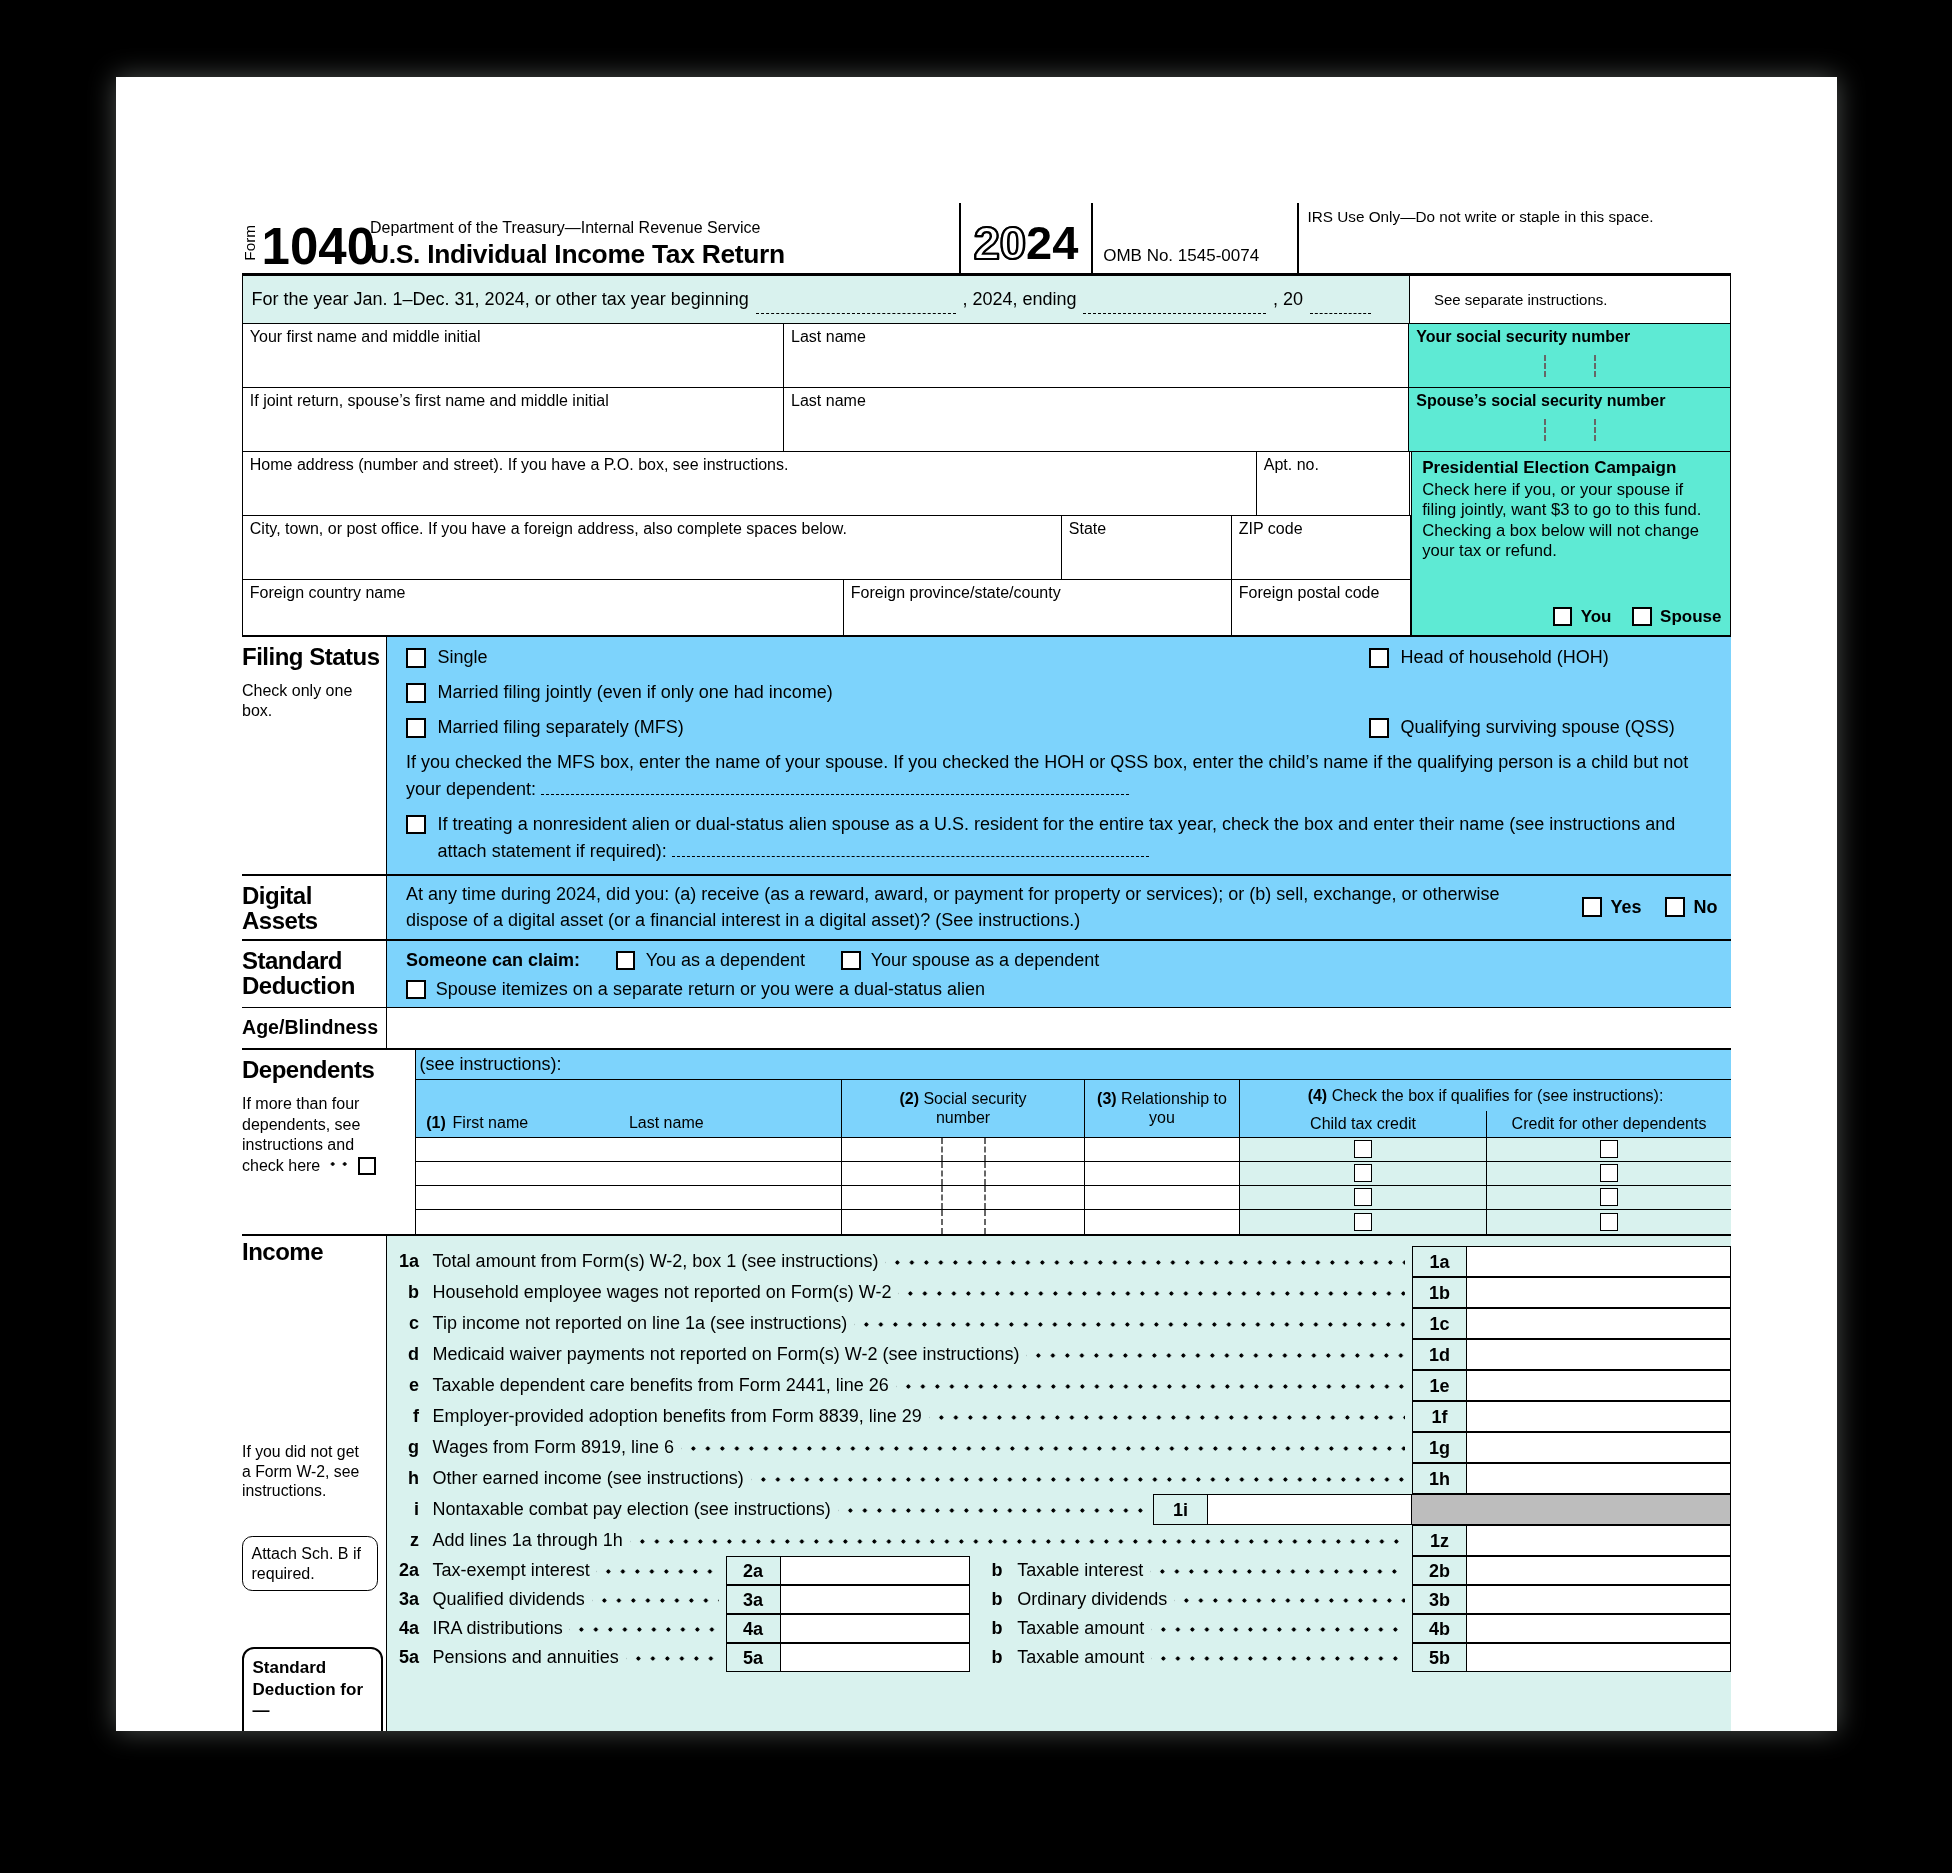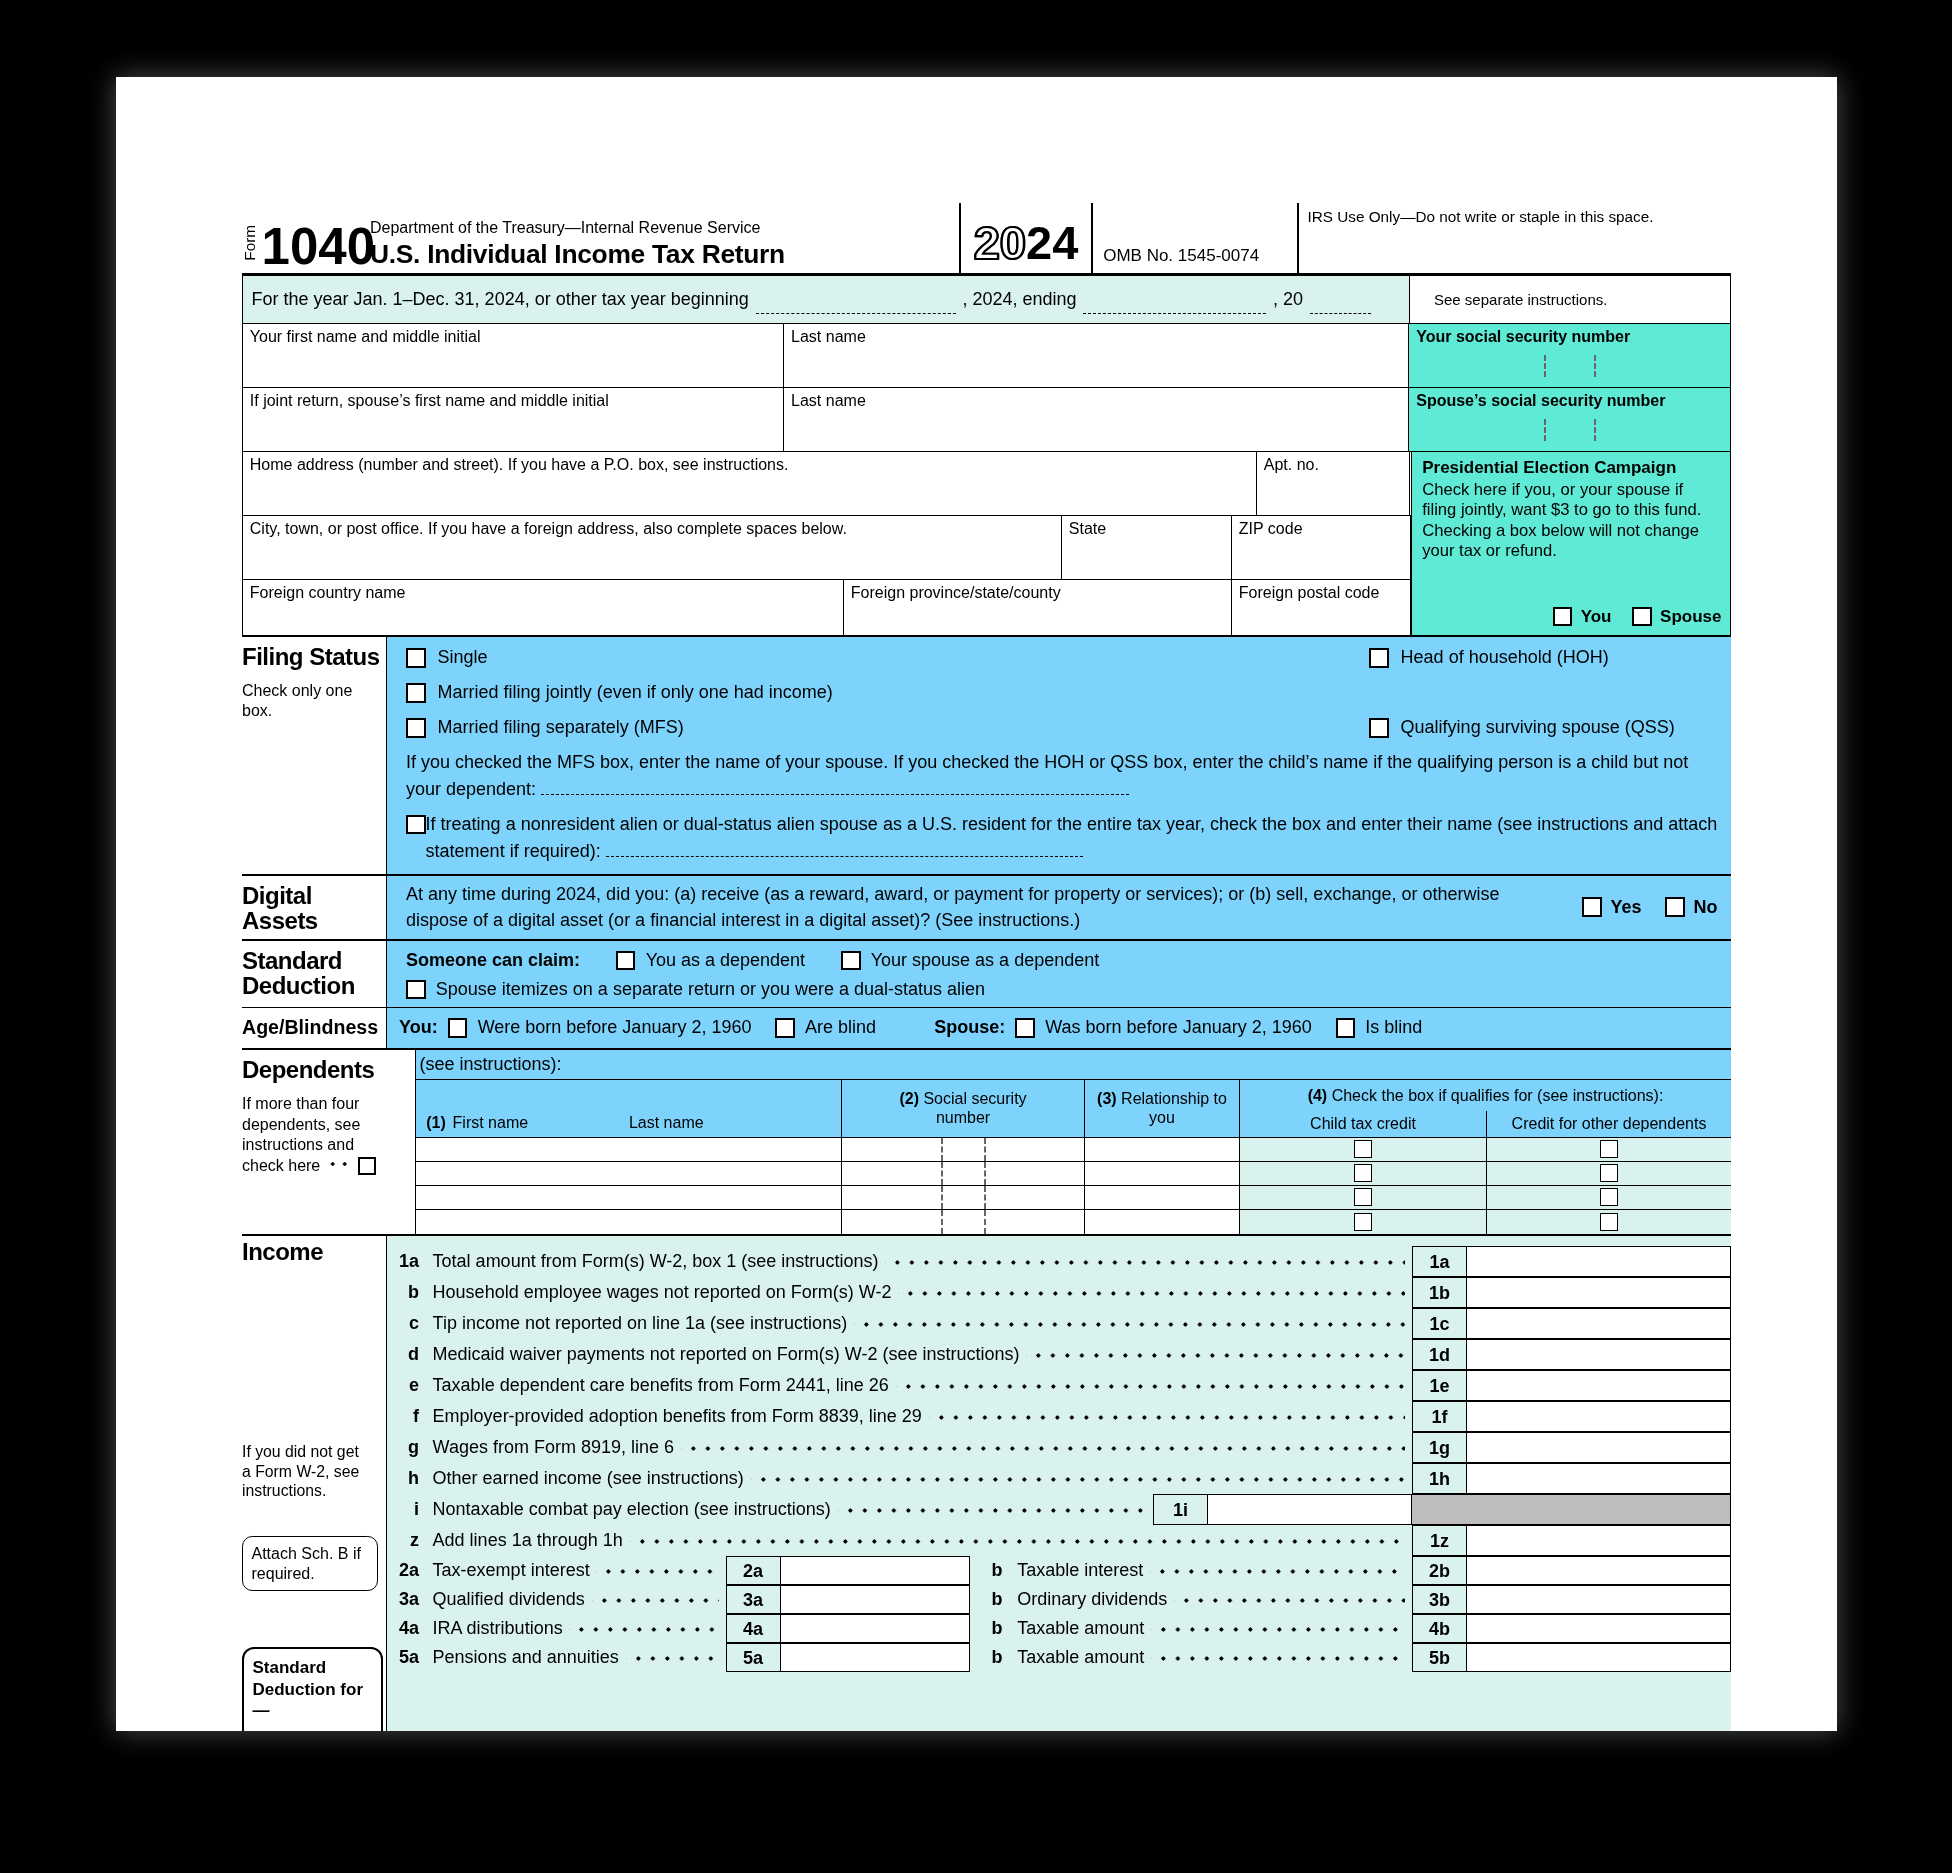--- a/index.html
+++ b/index.html
@@ -52,21 +52,21 @@
   .side-h2{font-size:19.6px;font-weight:bold;white-space:nowrap}
   .side-t{font-size:16px;margin-top:12px;line-height:1.25;width:129px}
   .cont{flex:1;background:#7dd3fc;position:relative}
   
   .fs-cont{padding:3.4px 12px 8.5px 19px;font-size:18px}
   .fs-row{display:flex;align-items:center;height:35px;position:relative;gap:12px}
   .fs-col2{position:absolute;left:963px;display:flex;align-items:center;gap:12px}
   .fs-note{margin-top:3.4px;line-height:1.5;font-size:18px}
   .dashline{display:inline-block;width:588px;border-bottom:1.9px dashed #000;height:6.8px}
   .dashline2{display:inline-block;width:477px;border-bottom:1.9px dashed #000;height:6.8px}
-  .nra-row{display:flex;margin-top:8.5px;gap:0}
+  .nra-row{display:flex;margin-top:8.5px;gap:12px}
   .nra-row .cb{margin-top:3.4px}
   .nra-text{flex:1;line-height:1.5;font-size:18px}
   
   .sec.digital{height:65px}
   .da-cont{display:flex;align-items:center;padding:0 13.6px 0 19px}
   .da-q{flex:1;font-size:18px;line-height:1.45;padding-right:22px}
   .da-yn{display:flex;align-items:center;gap:8.5px;font-size:18px}
   .da-yn .lbl{font-weight:bold;margin-right:15.3px}
   
   .sec.stdded{height:68px}
@@ -307,32 +307,20 @@
         <span class="cb"></span>
         <span>Spouse itemizes on a separate return or you were a dual-status alien</span>
       </div>
     </div>
   </div>
 
   <div class="sec ageblind">
     <div class="side" style="padding-top:8.5px">
       <div class="side-h2">Age/Blindness</div>
     </div>
-    <div class="cont ab-cont">
-      <span class="b">You:</span>
-      <span class="cb"></span>
-      <span>Were born before January 2, 1960</span>
-      <span class="cb" style="margin-left:13.6px"></span>
-      <span>Are blind</span>
-      <span class="b" style="margin-left:48px">Spouse:</span>
-      <span class="cb"></span>
-      <span>Was born before January 2, 1960</span>
-      <span class="cb" style="margin-left:13.6px"></span>
-      <span>Is blind</span>
-    </div>
   </div>
 
   <div class="sec">
     <div class="side dep-side">
       <div class="side-h">Dependents</div>
       <div class="dep-note">
         <span>If more than four dependents, see instructions and check here</span>
         <span class="mini-dots"></span>
         <span class="cb" style="width:18px;height:18px;vertical-align:-3.4px"></span>
       </div>

